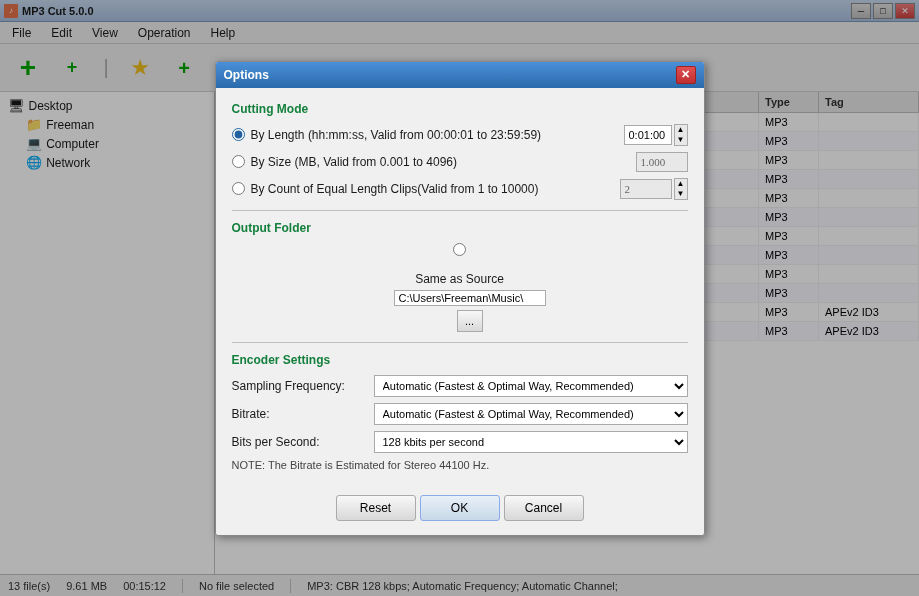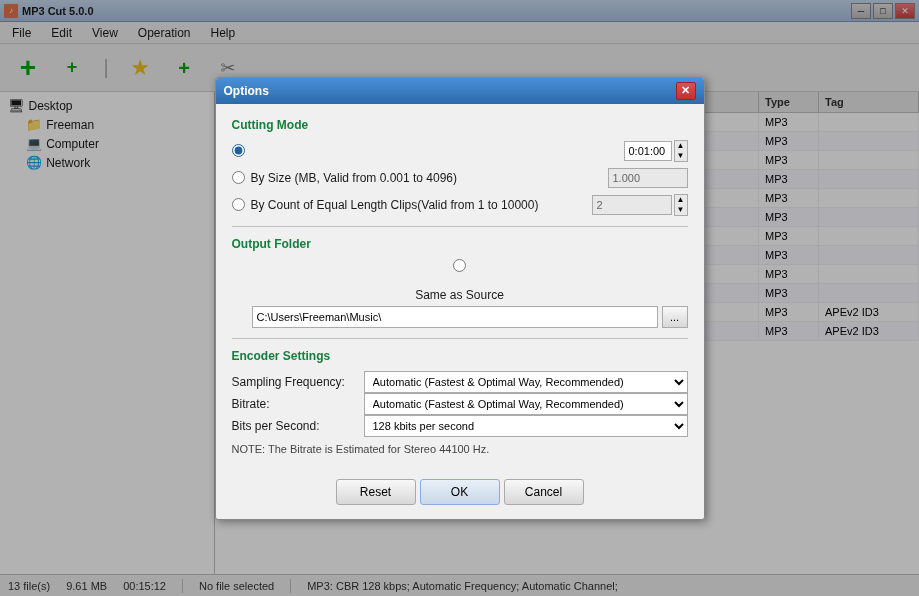--- a/index.html
+++ b/index.html
@@ -306,43 +306,45 @@
       height: 10px;
       background: #e8e8e8;
       display: flex;
       align-items: center;
       justify-content: center;
       font-size: 8px;
       cursor: pointer;
       line-height: 1;
     }
     .number-input {
-      width: 80px;
+      width: 52px;
       height: 20px;
       border: 1px solid #aaa;
       font-size: 11px;
       padding: 1px 4px;
       background: #e8e8e8;
       color: #666;
+      font-family: Liberation Serif, serif;
     }
 
     .separator {
       height: 1px;
       background: #c0c0c0;
       margin: 10px 0;
     }
 
     .output-section { margin-bottom: 10px; }
     .radio-row { display: flex; align-items: center; gap: 16px; margin-bottom: 4px; flex-direction: column; }
 
     .path-row {
       display: flex;
       align-items: center;
       gap: 4px;
       margin-left: 20px;
+      flex-direction: column;
     }
     .path-input {
       flex: 1;
       height: 22px;
       border: 1px solid #aaa;
       font-size: 11px;
       padding: 1px 4px;
       background: white;
     }
     .browse-btn {
@@ -354,22 +356,22 @@
       cursor: pointer;
       display: flex;
       align-items: center;
       justify-content: center;
     }
 
     .encoder-section {}
     .encoder-row {
       display: flex;
       align-items: center;
-      margin-bottom: 0;
-      gap: 2px;
+      margin-bottom: 6px;
+      gap: 12px;
     }
     .encoder-label {
       font-size: 12px;
       color: #1a1a1a;
       width: 130px;
       flex-shrink: 0;
     }
     .encoder-select {
       flex: 1;
       height: 22px;
@@ -560,20 +562,21 @@
         <span>Options</span>
         <div class="dialog-close-btn">✕</div>
       </div>
 
       <div class="dialog-content">
 
         <div class="section-label">Cutting Mode</div>
 
         <div class="radio-group">
           <input type="radio" class="radio-input" name="cutting" checked="" style="">
+          <label class="radio-label">By Length (hh:mm:ss, Valid from 00:00:01 to 23:59:59)</label>
           <div class="radio-value">
             <input type="text" class="time-input" value="0:01:00" style="">
             <div class="spin-btn">
               <div class="spin-arrow">▲</div>
               <div class="spin-arrow">▼</div>
             </div>
           </div>
         </div>
 
         <div class="radio-group">

